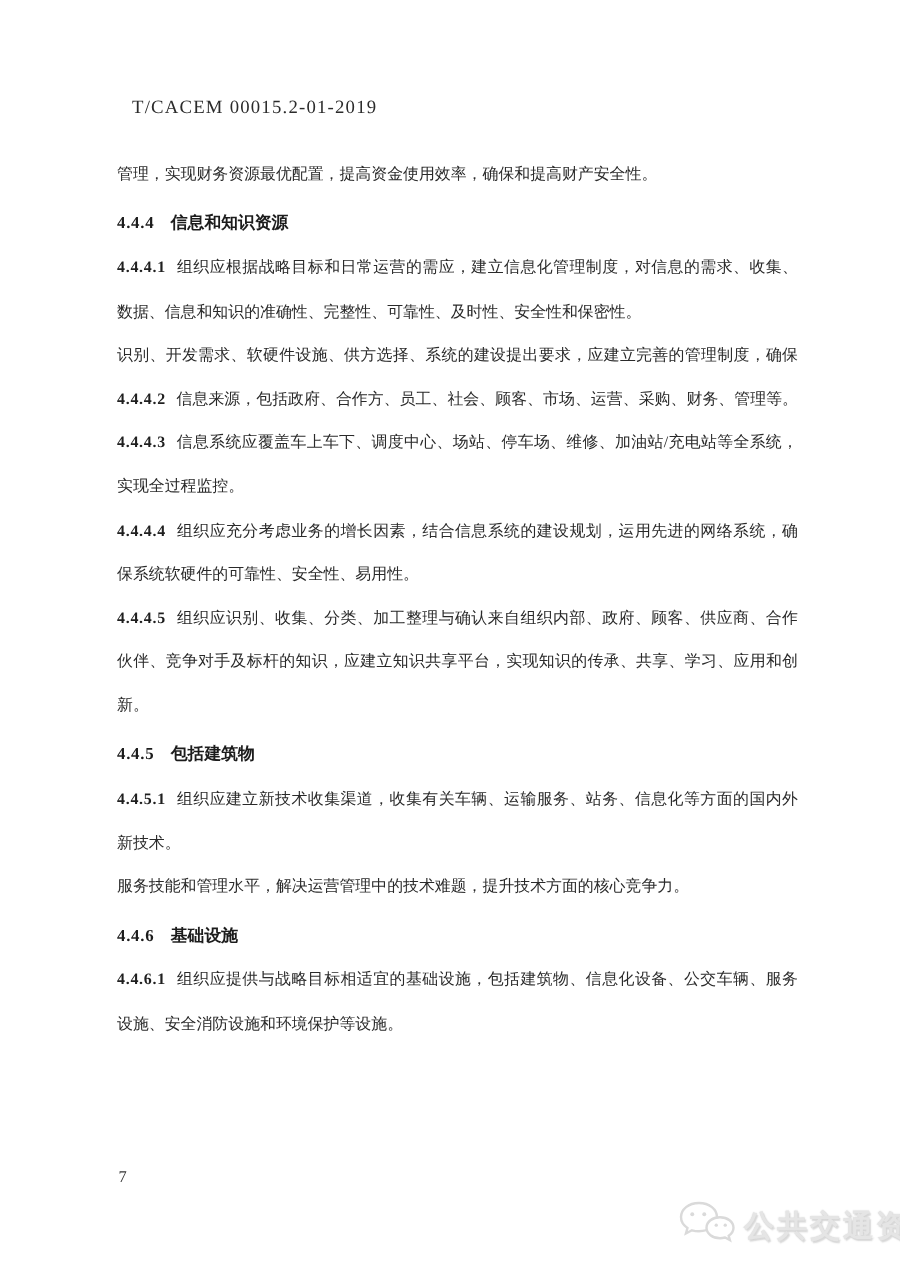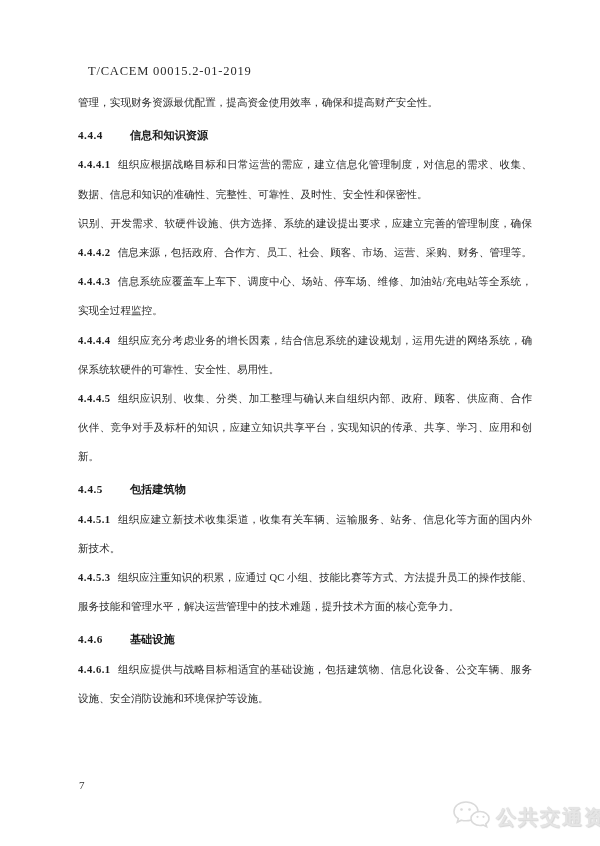--- a/index.html
+++ b/index.html
@@ -17,21 +17,21 @@
     position: absolute;
     top: 64px;
     left: 88px;
     font-size: 12.5px;
     letter-spacing: 0.8px;
     color: #2b2b2b;
     white-space: nowrap;
   }
   .doc-body {
     position: absolute;
-    top: 88px;
+    top: 102px;
     left: 78px;
     width: 454px;
   }
   .line {
     height: 29.2px;
     line-height: 29.2px;
     font-size: 10.6px;
     text-align: justify;
     text-align-last: justify;
     text-justify: inter-character;
@@ -51,21 +51,21 @@
   .heading {
     height: 29.2px;
     line-height: 29.2px;
     margin-top: 4px;
     font-size: 11.2px;
     font-weight: bold;
     color: #1c1c1c;
     text-align: left;
     text-align-last: left;
   }
-  .heading .heading-num { margin-right: 27px; letter-spacing: 0.5px; }
+  .heading .heading-num { margin-right: 11px; letter-spacing: 0.5px; }
   .page-number {
     position: absolute;
     top: 779px;
     left: 79px;
     font-size: 11px;
     color: #333333;
   }
   .watermark {
     position: absolute;
     top: 800px;
@@ -102,21 +102,20 @@
       <div class="line"><span class="clause-num">4.4.4.3</span>信息系统应覆盖车上车下、调度中心、场站、停车场、维修、加油站/充电站等全系统，</div>
       <div class="line last">实现全过程监控。</div>
       <div class="line"><span class="clause-num">4.4.4.4</span>组织应充分考虑业务的增长因素，结合信息系统的建设规划，运用先进的网络系统，确</div>
       <div class="line last">保系统软硬件的可靠性、安全性、易用性。</div>
       <div class="line"><span class="clause-num">4.4.4.5</span>组织应识别、收集、分类、加工整理与确认来自组织内部、政府、顾客、供应商、合作</div>
       <div class="line">伙伴、竞争对手及标杆的知识，应建立知识共享平台，实现知识的传承、共享、学习、应用和创</div>
       <div class="line last">新。</div>
       <div class="heading"><span class="heading-num">4.4.5</span><span>包括建筑物</span></div>
       <div class="line"><span class="clause-num">4.4.5.1</span>组织应建立新技术收集渠道，收集有关车辆、运输服务、站务、信息化等方面的国内外</div>
       <div class="line last">新技术。</div>
-      <div class="line"><span class="clause-num">4.4.5.3</span>组织应注重知识的积累，应通过 QC 小组、技能比赛等方式、方法提升员工的操作技能、</div>
       <div class="line last">服务技能和管理水平，解决运营管理中的技术难题，提升技术方面的核心竞争力。</div>
       <div class="heading"><span class="heading-num">4.4.6</span><span>基础设施</span></div>
       <div class="line"><span class="clause-num">4.4.6.1</span>组织应提供与战略目标相适宜的基础设施，包括建筑物、信息化设备、公交车辆、服务</div>
       <div class="line last">设施、安全消防设施和环境保护等设施。</div>
     </div>
 
   <div class="page-number">7</div>
 
   <div class="watermark">
     <span class="wm-icon">

